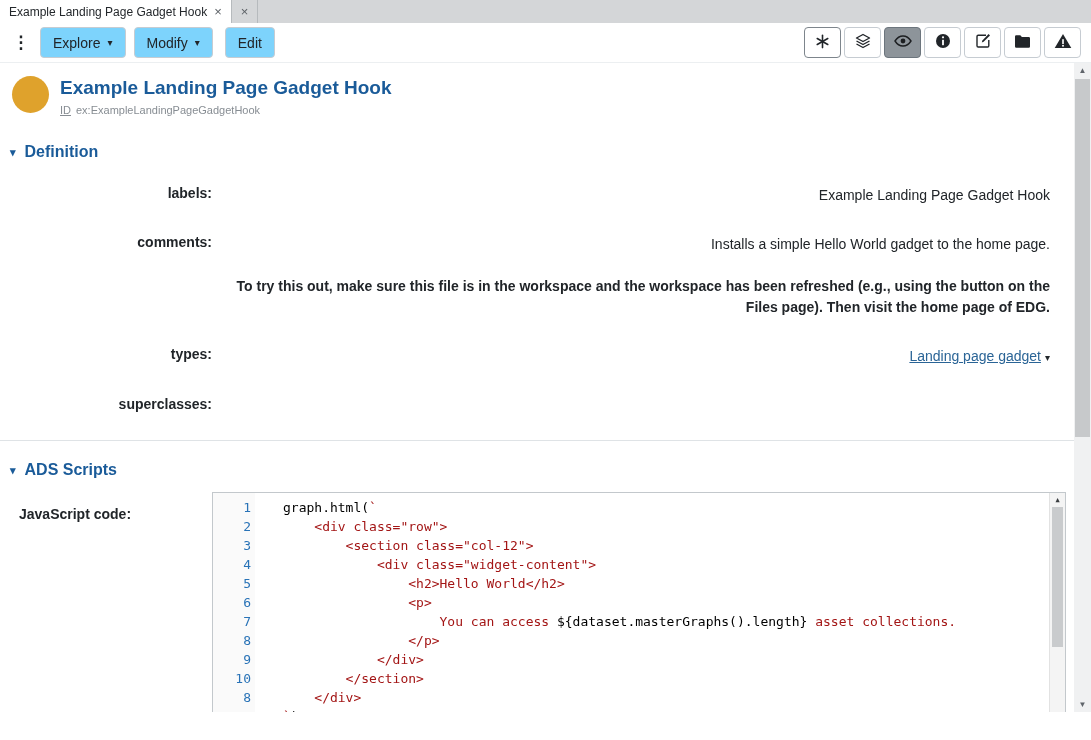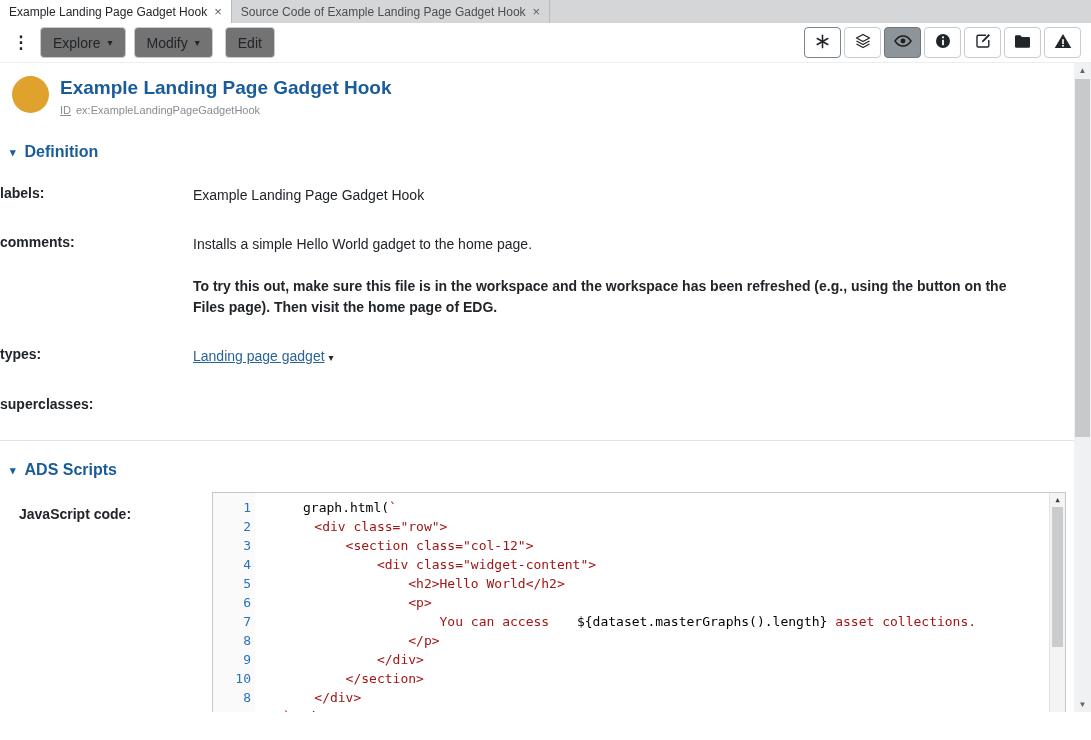--- a/index.html
+++ b/index.html
@@ -9,56 +9,56 @@
 
   
   .tabbar { height: 23px; background: #d4d6d8; display: flex; align-items: stretch; font-size: 12px; color: #4a4f54; }
   .tab { display: flex; align-items: center; gap: 7px; padding: 0 9px; border-right: 1px solid #b6babd; cursor: default; white-space: nowrap; }
   .tab.active { background: #fff; color: #24282c; }
   .tab-close { color: #5c6166; font-size: 13px; line-height: 1; }
 
   
   .toolbar { height: 40px; background: #fff; display: flex; align-items: center; padding: 0 10px; gap: 8px; border-bottom: 1px solid #eceff1; }
   .kebab-btn { border: none; background: transparent; font-size: 17px; font-weight: bold; color: #212529; width: 22px; height: 30px; cursor: pointer; }
-  .btn { height: 31px; padding: 0 12px; background: #737373; border: 1px solid #c6ccd2; border-radius: 4px; font-family: "Liberation Sans", sans-serif; font-size: 14px; color: #212529; display: flex; align-items: center; gap: 7px; cursor: pointer; }
+  .btn { height: 31px; padding: 0 12px; background: #7dd3fc; border: 1px solid #c6ccd2; border-radius: 4px; font-family: "Liberation Sans", sans-serif; font-size: 14px; color: #212529; display: flex; align-items: center; gap: 7px; cursor: pointer; }
   .btn .caret { font-size: 10px; line-height: 1; color: #212529; }
   .icon-group { margin-left: auto; display: flex; gap: 3px; }
   .icon-btn { width: 37px; height: 31px; background: #fff; border: 1px solid #c6ccd2; border-radius: 4px; display: flex; align-items: center; justify-content: center; cursor: pointer; }
   .icon-btn.focused { border-color: #7d8killed; border-color: #7d858c; }
   .icon-btn.active { background: #8d949a; border-color: #6c757d; }
 
   
   .content { position: absolute; top: 63px; left: 0; right: 17px; bottom: 0; background: #fff; overflow: hidden; }
   .header-row { display: flex; padding: 13px 0 0 12px; }
   .avatar { width: 37px; height: 37px; border-radius: 50%; background: #dfa22c; flex: 0 0 auto; }
   .header-text { margin-left: 11px; }
   .page-title { font-size: 19px; font-weight: bold; color: #1a5b99; margin-top: 1px; }
   .id-line { font-size: 11px; color: #878d93; margin-top: 5px; }
   .id-label { text-decoration: underline; margin-right: 5px; text-align: right; }
 
   .section-heading { display: flex; align-items: center; gap: 9px; margin: 27px 0 0 10px; color: #1a5b99; font-weight: bold; font-size: 16px; cursor: pointer; }
   .section-heading .tri { font-size: 11px; line-height: 1; }
 
   .fields { margin-top: 24px; }
-  .field-row { display: grid; grid-template-columns: 193px 1fr; margin-bottom: 28px; align-items: start; }
+  .field-row { display: grid; grid-template-columns: 193px 1fr; padding-left: 19px; margin-bottom: 28px; align-items: start; text-align: right; }
   .field-label { font-weight: bold; font-size: 14px; }
   .field-value { font-size: 14px; max-width: 838px; line-height: 21px; }
   .field-value p + p { margin-top: 21px; font-weight: bold; }
   .res-link { color: #2a6496; text-decoration: underline; cursor: pointer; }
   .link-caret { font-size: 10px; color: #24282c; margin-left: 4px; }
 
   .divider { border-top: 1px solid #dfe3e6; margin-top: 0px; }
 
   
   .code-row { display: grid; grid-template-columns: 193px 1fr; padding-left: 19px; margin-top: 13px; align-items: start; }
   .code-row .field-label { padding-top: 14px; }
   .code-area { position: relative; border: 1px solid #c3c8cc; background: #fff; height: 248px; margin-right: 8px; display: flex; overflow: hidden; font-family: "DejaVu Sans Mono", monospace; font-size: 13px; line-height: 19px; }
   .code-gutter { width: 42px; background: #fafafa; text-align: right; padding: 5px 4px 0 0; color: #2973b7; flex: 0 0 auto; }
   .code-body { padding: 5px 0 0 28px; white-space: pre; color: #000; flex: 1 1 auto; overflow: hidden; }
-  .seg-plain { color: #000; margin-left: 20px; }
+  .seg-plain { color: #000; }
   .seg-string { color: #a31515; }
 
   .code-scrollbar { position: absolute; top: 0; right: 0; bottom: 0; width: 16px; background: #f4f4f4; border-left: 1px solid #e2e2e2; }
   .code-scrollbar .arrow { height: 14px; display: flex; align-items: center; justify-content: center; font-size: 7px; color: #3a3d40; }
   .code-scrollbar .arrow.down { position: absolute; bottom: 0; left: 0; right: 0; }
   .code-thumb { position: absolute; top: 14px; left: 2px; right: 2px; height: 140px; background: #c9cbcd; }
 
   
   .v-scrollbar { position: absolute; top: 63px; right: 0; bottom: 0; width: 17px; background: #f0f1f2; }
   .v-scrollbar .arrow { height: 15px; display: flex; align-items: center; justify-content: center; font-size: 8px; color: #5f6putation; color: #5f646a; }
@@ -69,21 +69,20 @@
 <body>
 
 <div class="app">
 
   <div class="tabbar">
     <div class="tab active">
       <span>Example Landing Page Gadget Hook</span>
       <span class="tab-close">×</span>
     </div>
     <div class="tab">
-      <span>Source Code of Example Landing Page Gadget Hook</span>
       <span class="tab-close">×</span>
     </div>
   </div>
 
   <div class="toolbar">
     <button class="kebab-btn"><span>⋮</span></button>
     <button class="btn">
       <span>Explore</span>
       <span class="caret">▾</span>
     </button>

